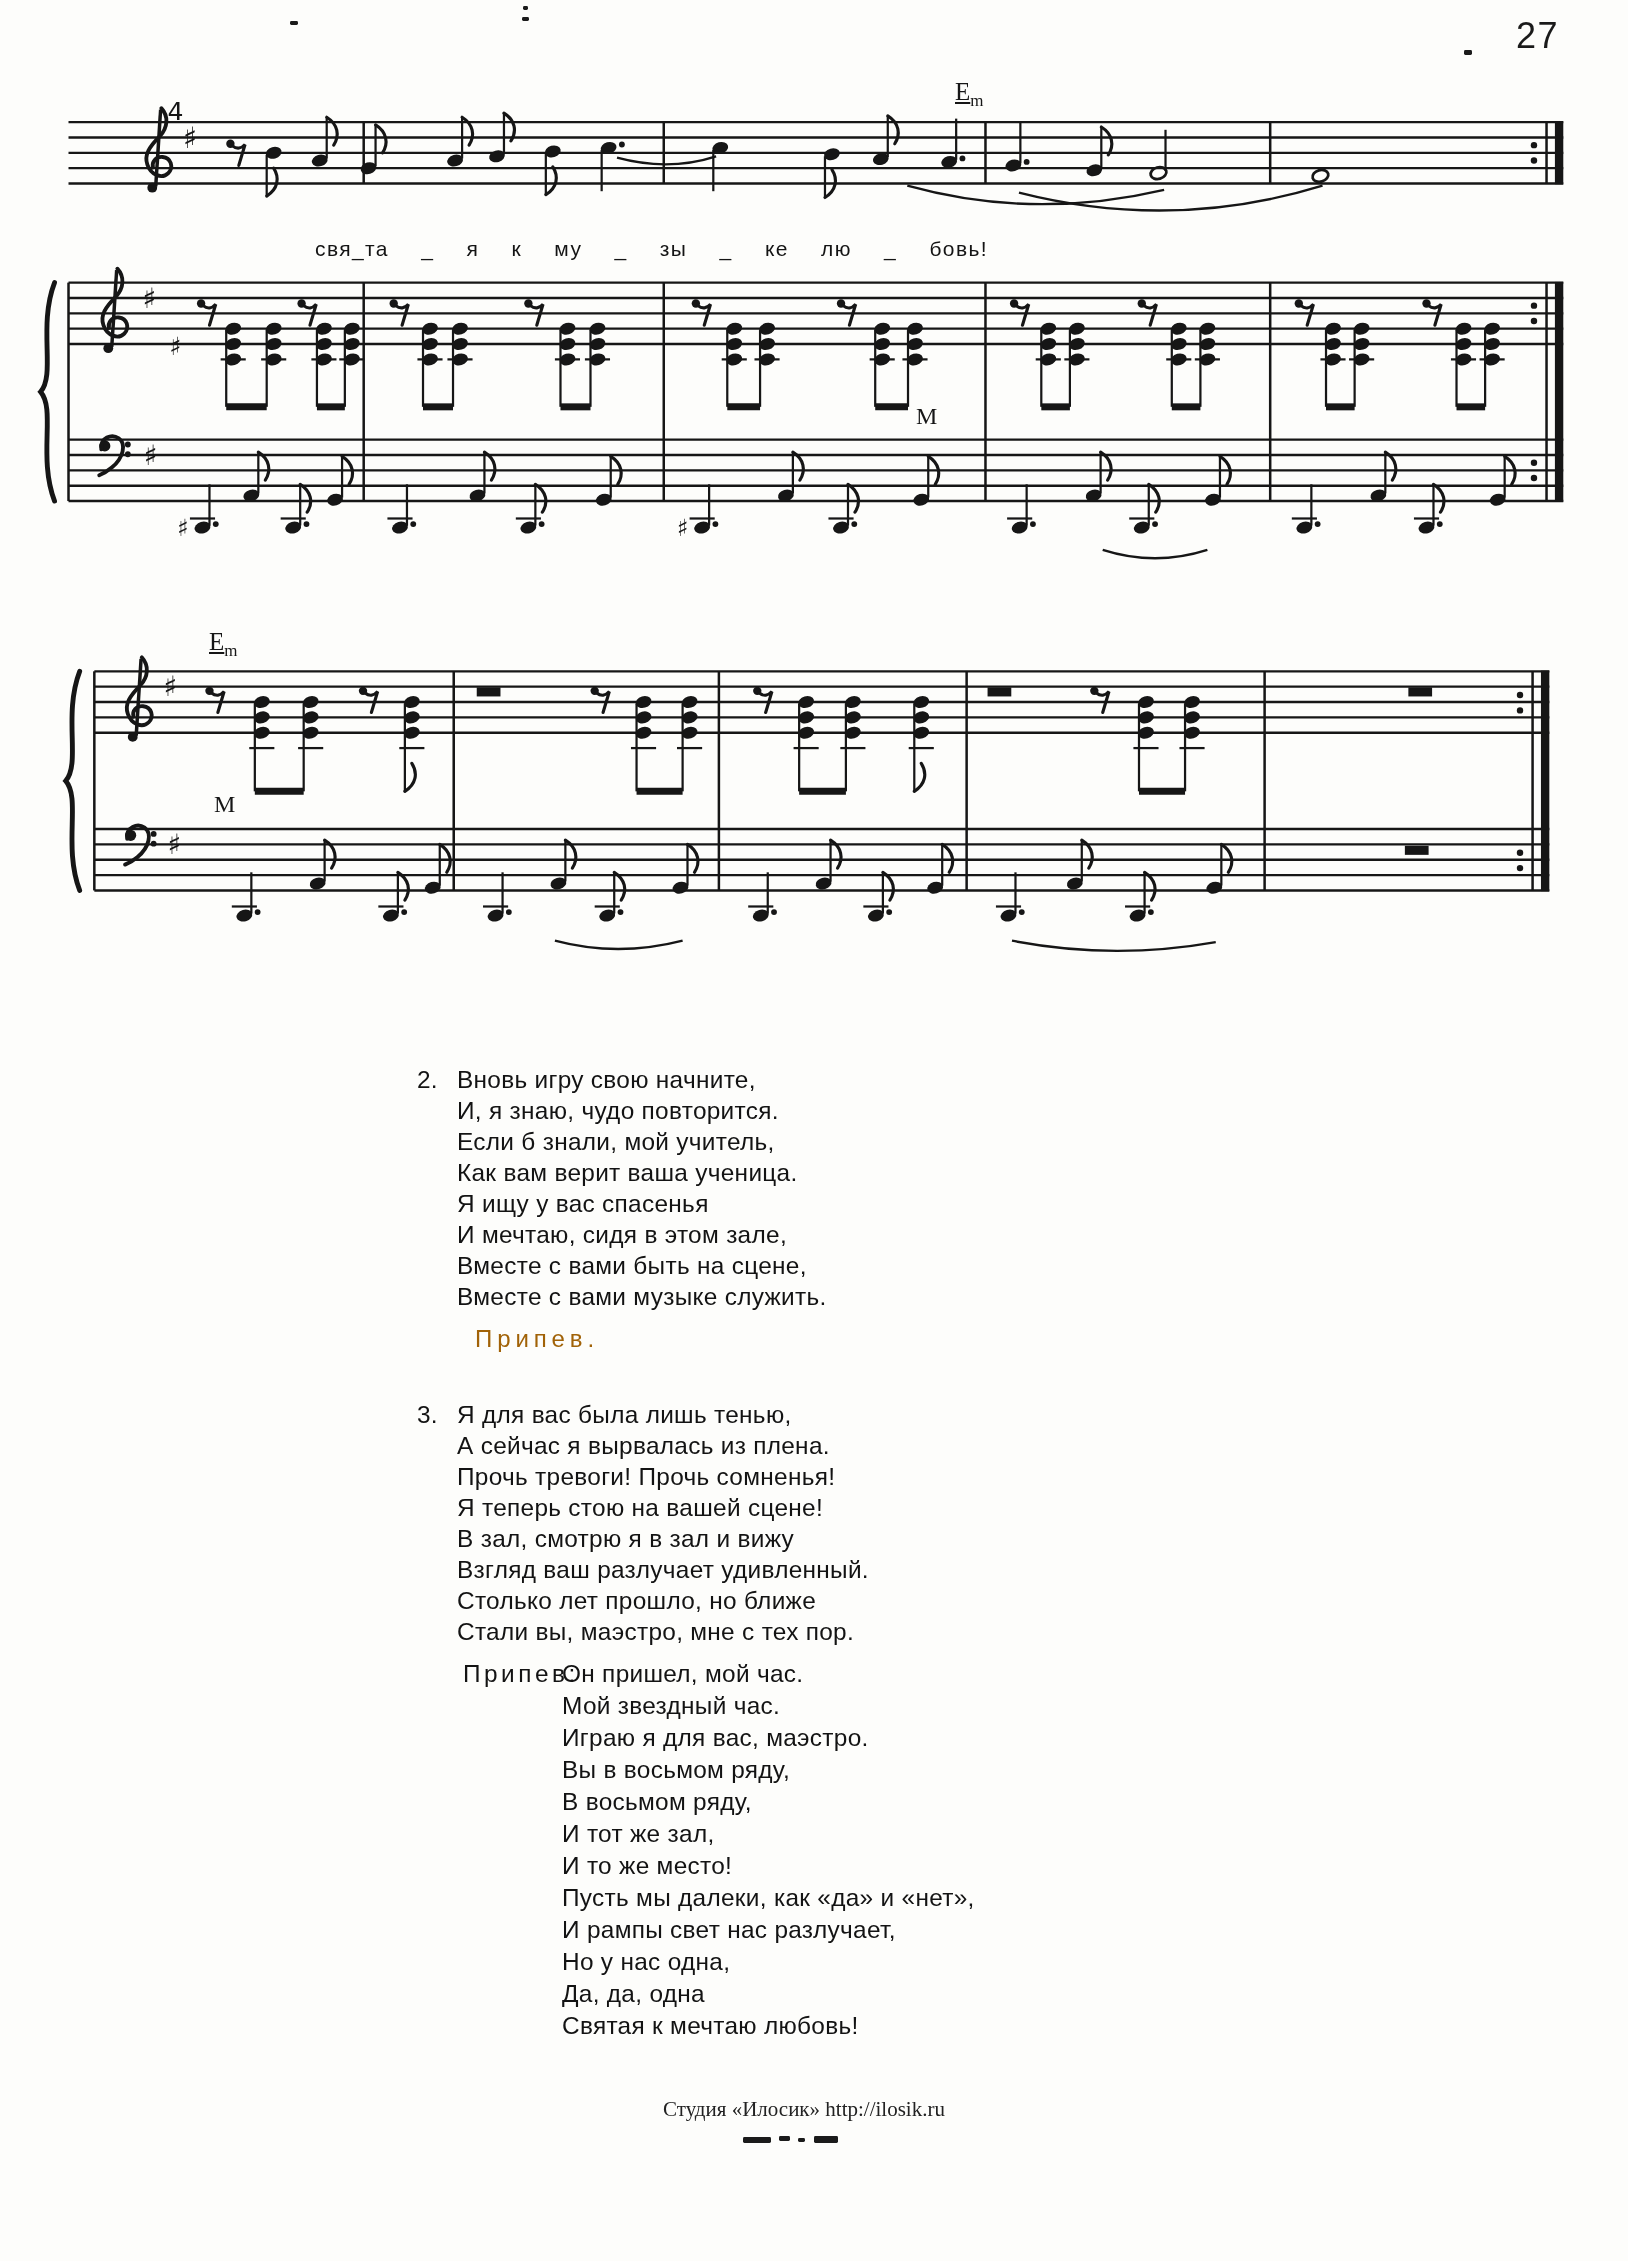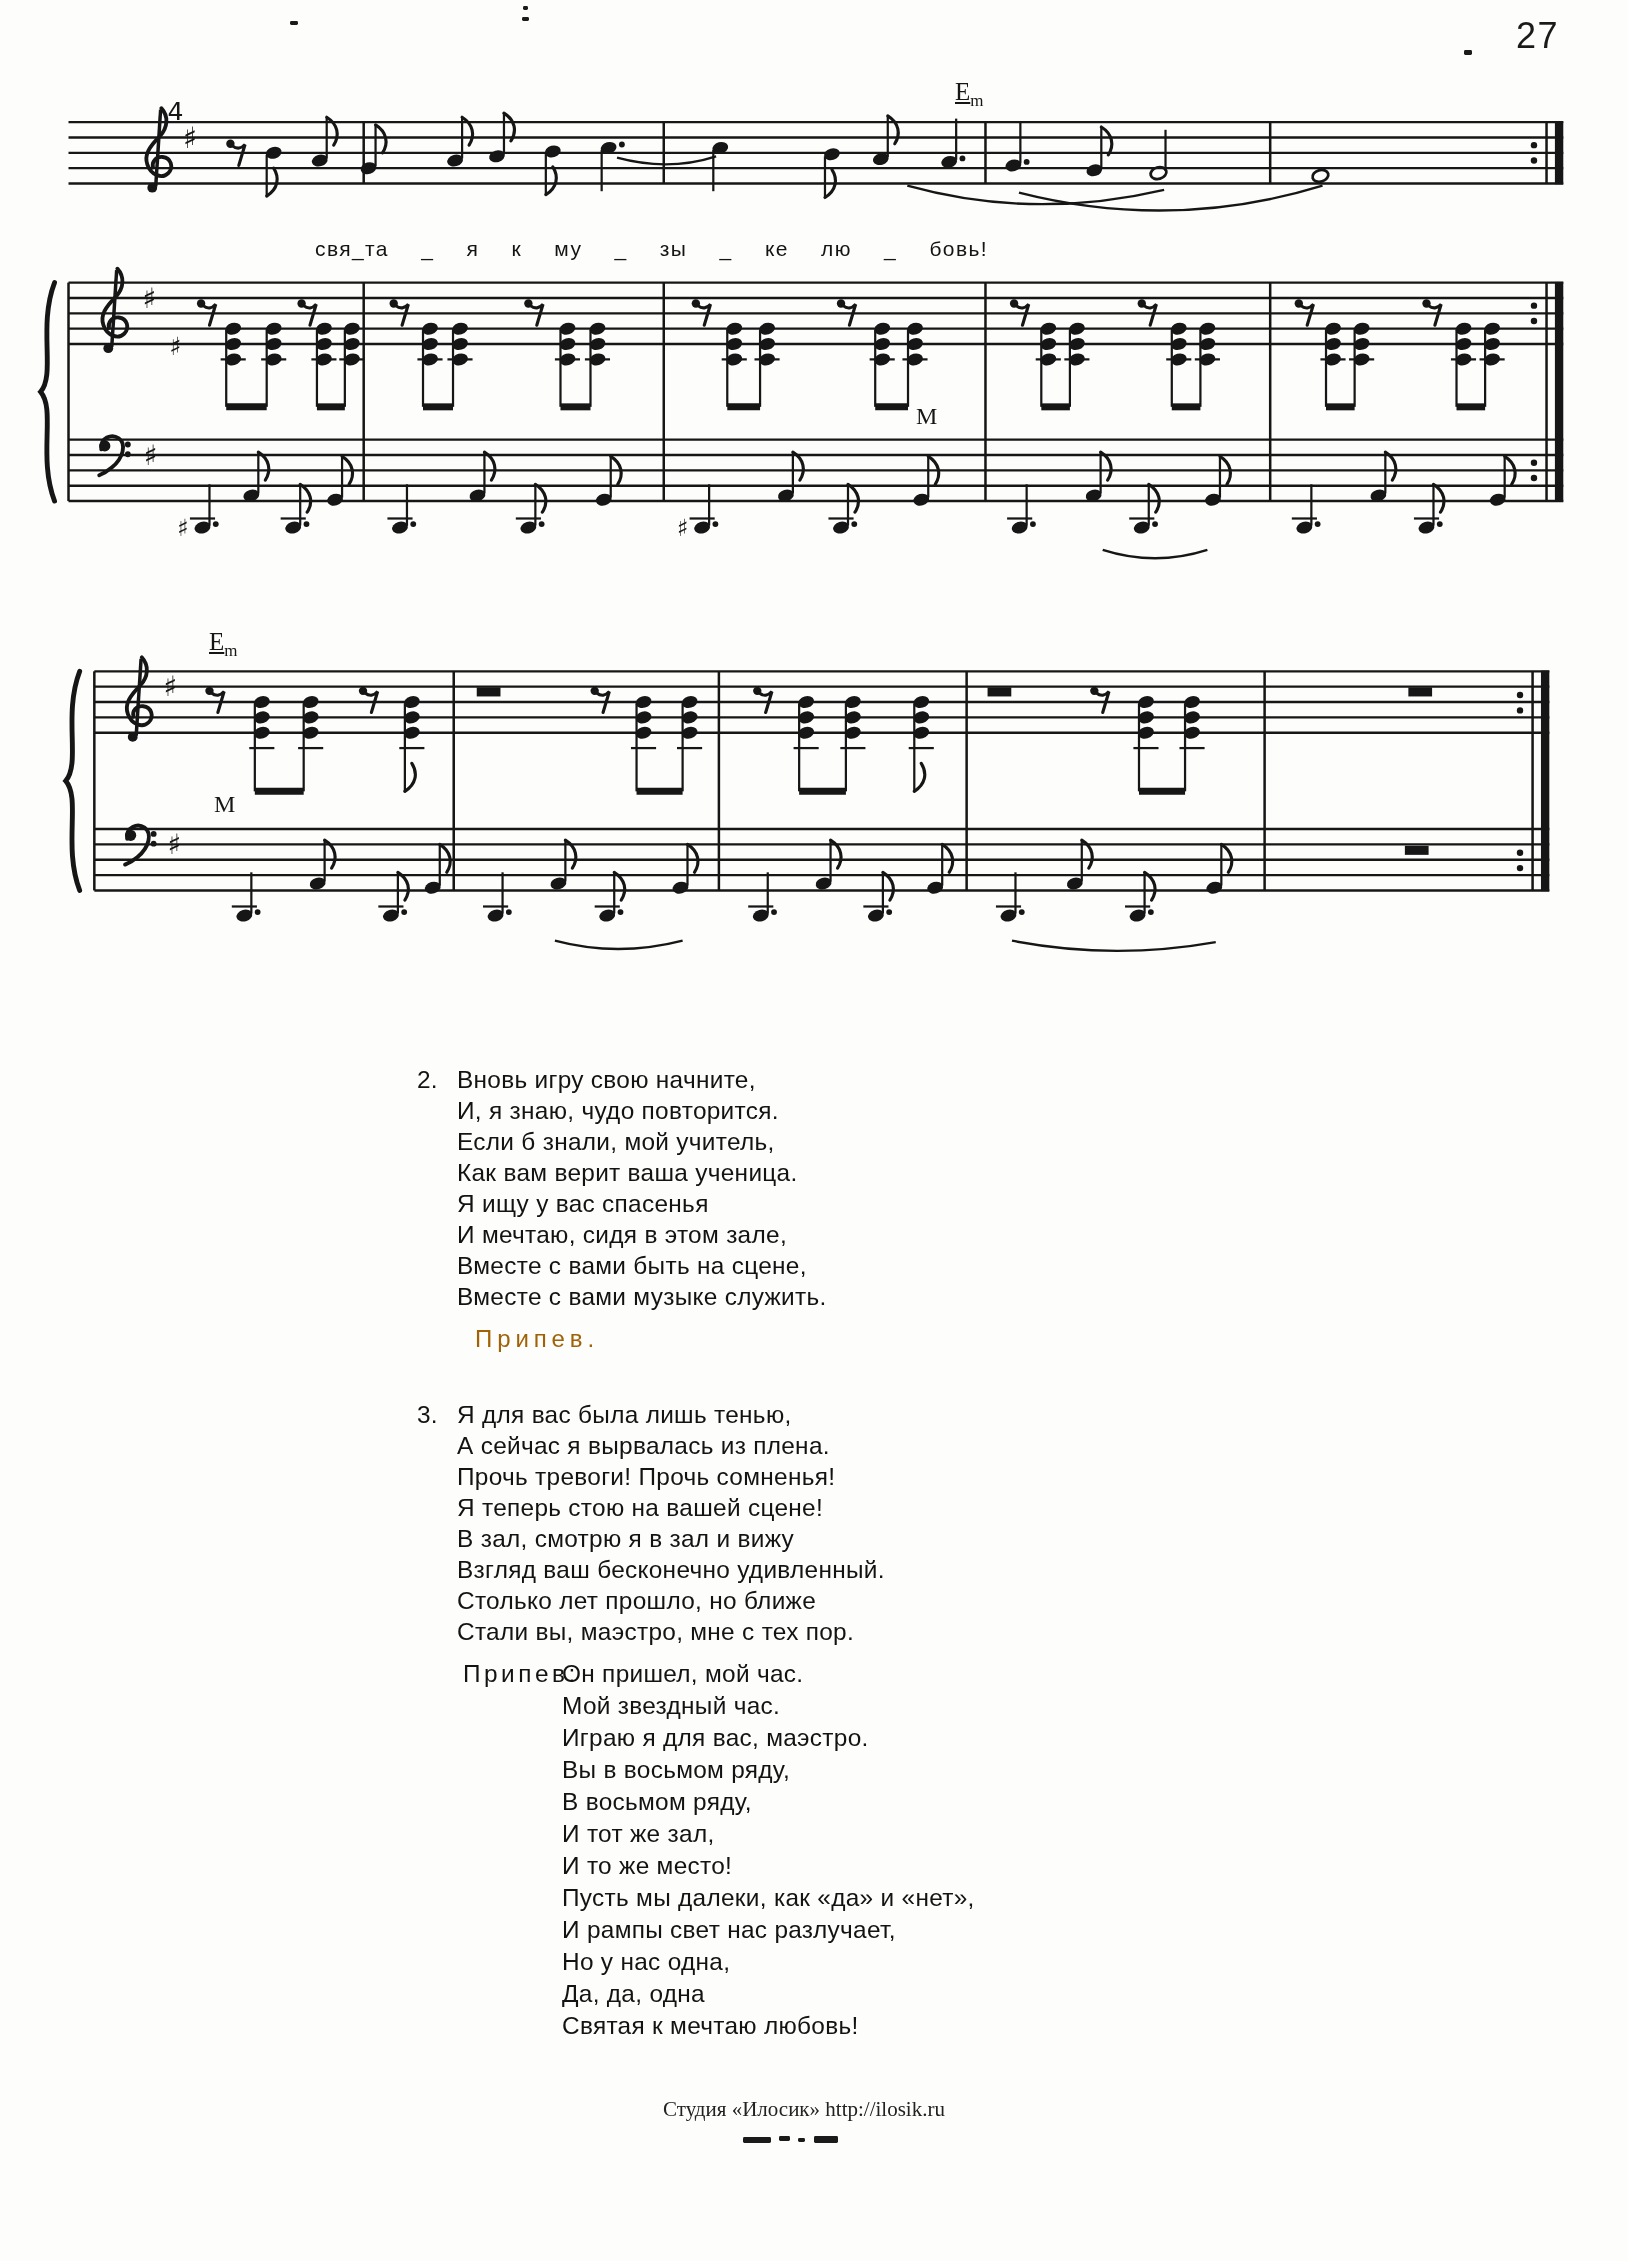--- a/index.html
+++ b/index.html
@@ -520,21 +520,21 @@
     <div>Вместе с вами музыке служить.</div>
   </div>
   <div class="cue" style="left:475px;top:1325px">Припев.</div>
 
   <div class="verse" style="left:457px;top:1399px">
     <div><span class="vnum">3.</span><span>Я для вас была лишь тенью,</span></div>
     <div>А сейчас я вырвалась из плена.</div>
     <div>Прочь тревоги! Прочь сомненья!</div>
     <div>Я теперь стою на вашей сцене!</div>
     <div>В зал, смотрю я в зал и вижу</div>
-    <div>Взгляд ваш бесконечно удивленный.</div>
+    <div>Взгляд ваш разлучает удивленный.</div>
     <div>Столько лет прошло, но ближе</div>
     <div>Стали вы, маэстро, мне с тех пор.</div>
   </div>
 
   <div class="refrain" style="left:562px;top:1658px">
     <span class="reflabel">Припев:</span>
     <div>Он пришел, мой час.</div>
     <div>Мой звездный час.</div>
     <div>Играю я для вас, маэстро.</div>
     <div>Вы в восьмом ряду,</div>

